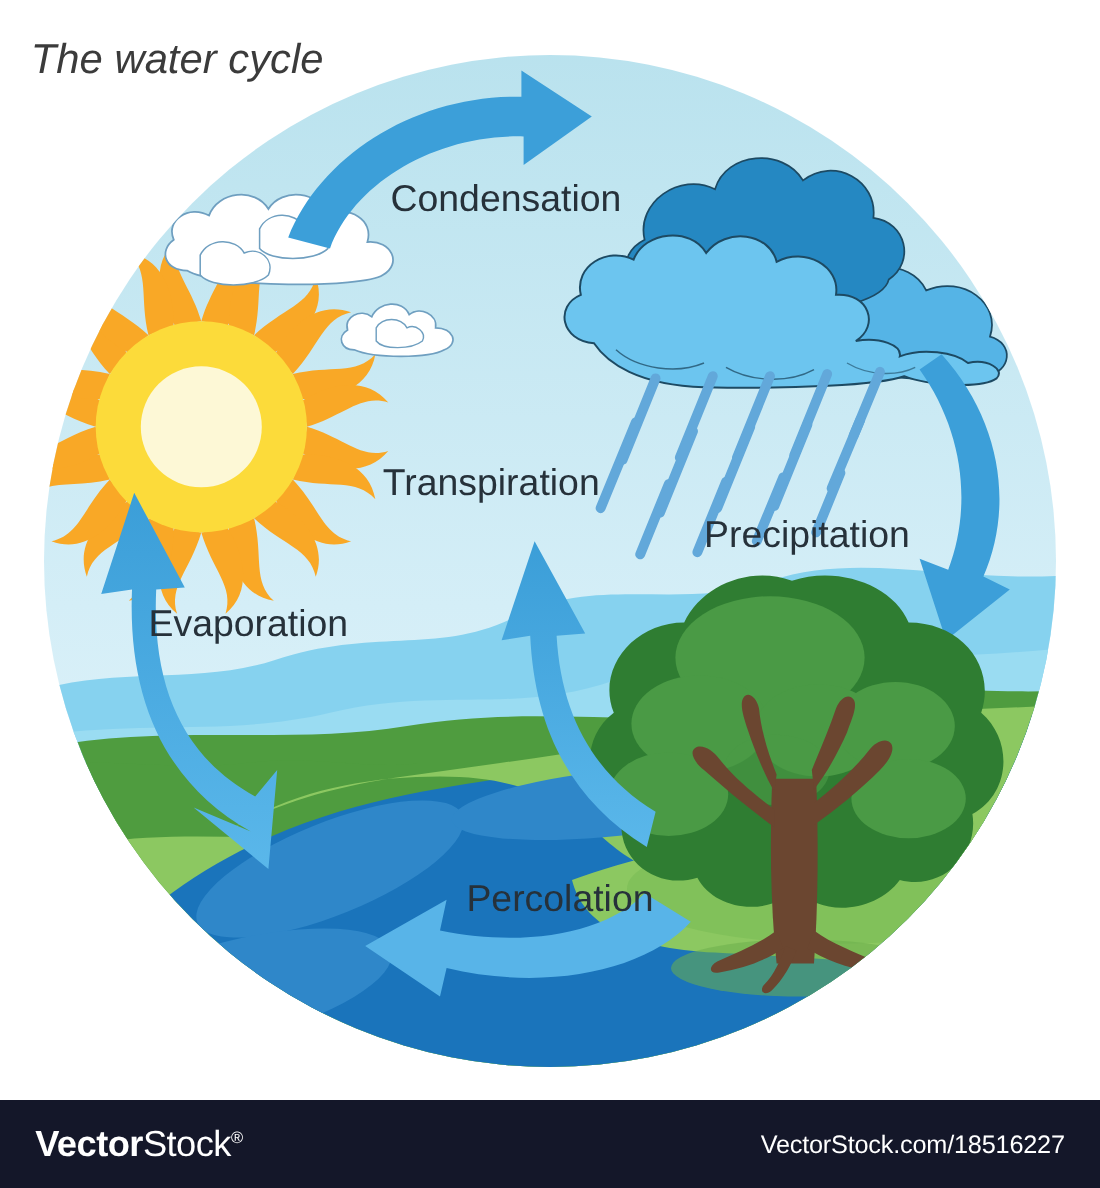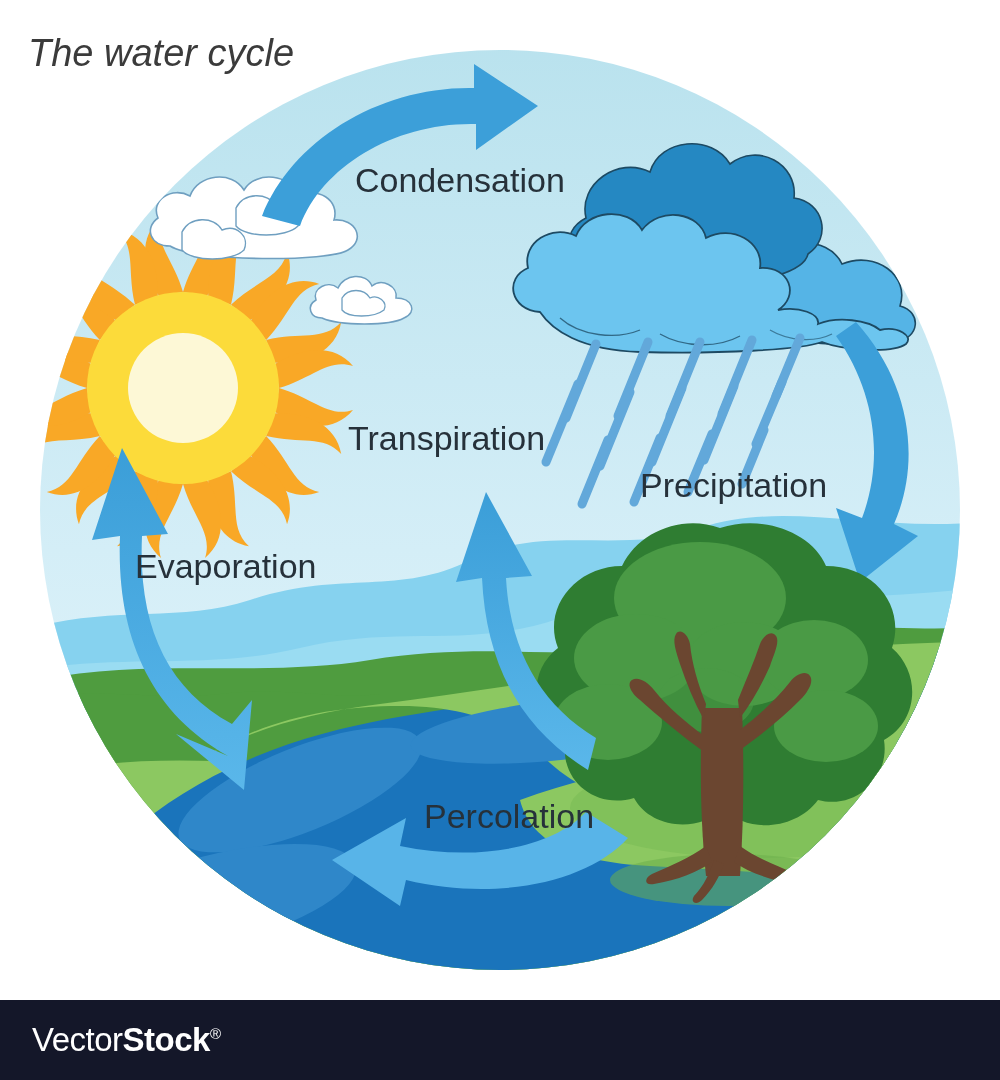--- a/index.html
+++ b/index.html
@@ -54,22 +54,22 @@
     box-sizing: border-box;
     padding: 0 32px;
   }
   #wm-logo {
     color: #ffffff;
     font-family: "Liberation Sans", sans-serif;
     font-size: 33px;
     letter-spacing: -0.5px;
     white-space: nowrap;
   }
-  #wm-logo .wm-light { font-weight: 400; margin-top: 36px; }
-  #wm-logo .wm-bold { font-weight: 700; }
+  #wm-logo .wm-light { font-weight: 700; margin-top: 36px; }
+  #wm-logo .wm-bold { font-weight: 400; }
   #wm-logo .wm-reg {
     font-size: 15px;
     vertical-align: super;
     font-weight: 400;
   }
   #wm-url {
     color: #ffffff;
     font-family: "Liberation Sans", sans-serif;
     font-size: 23px;
     white-space: nowrap;
@@ -362,13 +362,14 @@
     <text class="dg-label" x="355" y="192">Condensation</text>
     <text class="dg-label" x="640" y="497">Precipitation</text>
     <text class="dg-label" x="348" y="450">Transpiration</text>
     <text class="dg-label" x="135" y="578">Evaporation</text>
     <text class="dg-label" x="424" y="828">Percolation</text>
   </svg>
 </div>
 
 <div id="footer-bar">
   <div id="wm-logo"><span class="wm-light">Vector</span><span class="wm-bold">Stock</span><span class="wm-reg">®</span></div>
+  <div id="wm-url">VectorStock.com/18516227</div>
 </div>
 
 </body></html>

